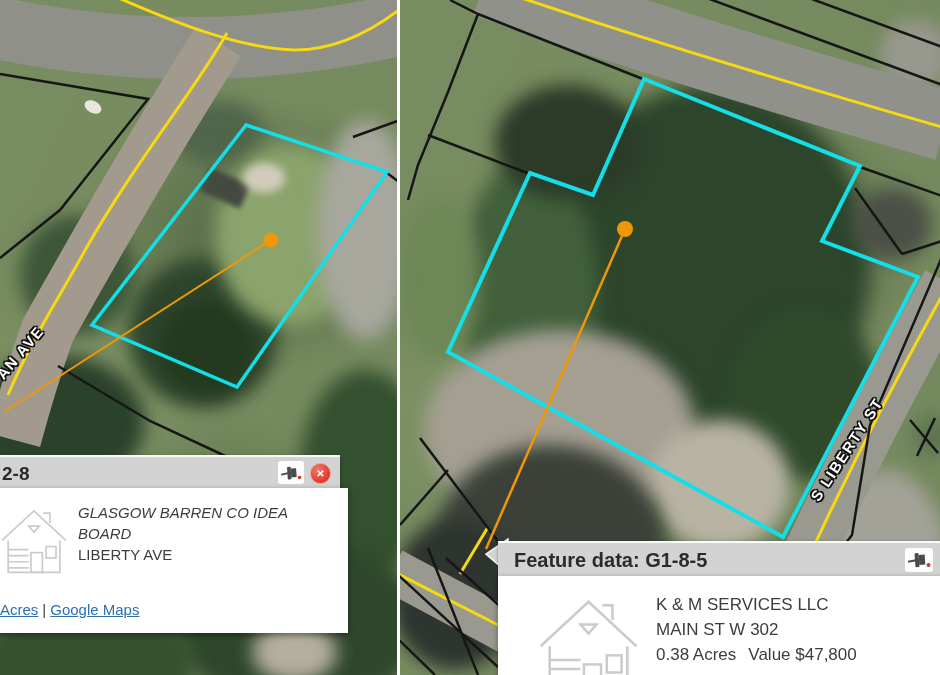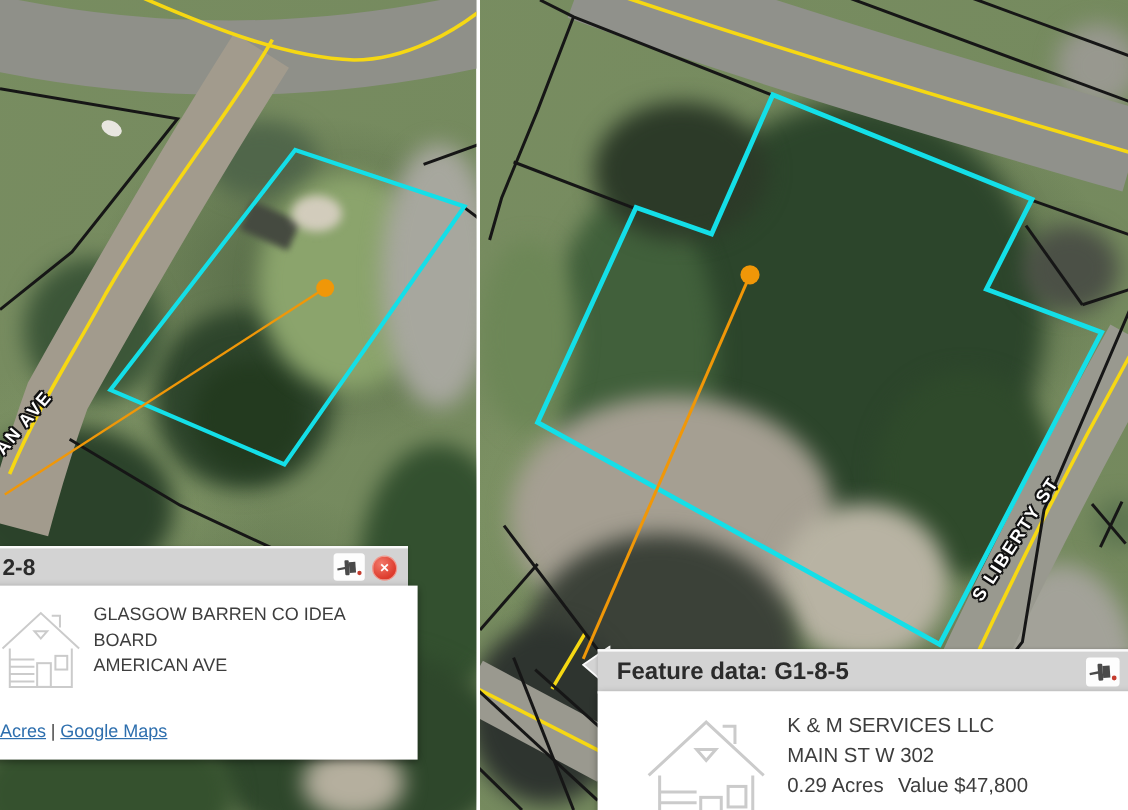--- a/index.html
+++ b/index.html
@@ -58,21 +58,21 @@
   
   .popup-left{left:-12px;top:455px;width:360px;height:178px;}
   .popup-left .popup-header{left:0;top:0;width:352px;height:33px;}
   .popup-left .popup-title{display:inline-block;padding:6px 0 0 14px;font-size:19px;}
   .popup-left .popup-body{left:0;top:33px;width:360px;height:145px;}
   .popup-left .pin-btn{right:36px;top:4px;width:26px;height:23px;}
   .popup-left .close-btn{right:9px;top:6px;}
   .popup-left .house-icon{left:8px;top:8px;}
   .popup-left .info{position:absolute;left:90px;top:14px;width:250px;
     font-size:15px;line-height:21px;}
-  .popup-left .owner{max-width:234px;}
+  .popup-left .owner{max-width:234px;font-style:italic;}
   .popup-left .links{position:absolute;left:12px;top:113px;font-size:15px;}
   .gap{display:inline-block;width:12px;}
 
   
   .popup-right{left:486px;top:540px;width:482px;height:135px;}
   .popup-right .tail{position:absolute;left:-1px;top:-2px;}
   .popup-right .popup-header{left:12px;top:1px;width:470px;height:35px;}
   .popup-right .popup-title{display:inline-block;padding:6px 0 0 16px;font-size:20px;}
   .popup-right .popup-body{left:12px;top:36px;width:470px;height:110px;}
   .popup-right .pin-btn{right:35px;top:5px;}
@@ -207,21 +207,21 @@
         <path d="M8 44 L50 5 L92 44"></path>
         <path d="M43 25 h14 l-7 8 z"></path>
         <path d="M16 44 v42 h68 v-42"></path>
         <path d="M16 56 h27 M16 64 h27 M16 72 h27 M16 80 h27"></path>
         <rect x="46" y="60" width="15" height="26"></rect>
         <rect x="66" y="52" width="13" height="15"></rect>
       </g>
     </svg>
     <div class="info">
       <div class="info-line owner">GLASGOW BARREN CO IDEA BOARD</div>
-      <div class="info-line">AMERICAN AVE</div>
+      <div class="info-line">LIBERTY AVE</div>
     </div>
     <div class="links">
       <a>Acres</a><span class="sep">|</span><a>Google Maps</a>
     </div>
   </div>
 </div>
 
 <div class="popup popup-right">
   <svg class="tail" width="24" height="40" viewBox="0 0 24 40">
     <polygon points="1,16 23,1 23,35" fill="#d3d3d3" stroke="#fafafa" stroke-width="1.5"></polygon>
@@ -248,17 +248,17 @@
         <path d="M16 44 v42 h68 v-42"></path>
         <path d="M16 56 h27 M16 64 h27 M16 72 h27 M16 80 h27"></path>
         <rect x="46" y="60" width="15" height="26"></rect>
         <rect x="66" y="52" width="13" height="15"></rect>
       </g>
     </svg>
     <div class="info">
       <div class="info-line">K &amp; M SERVICES LLC</div>
       <div class="info-line">MAIN ST W 302</div>
       <div class="info-line">
-        <span>0.29 Acres</span><span class="gap"></span><span>Value $47,800</span>
+        <span>0.38 Acres</span><span class="gap"></span><span>Value $47,800</span>
       </div>
     </div>
   </div>
 </div>
 
 </body></html>

